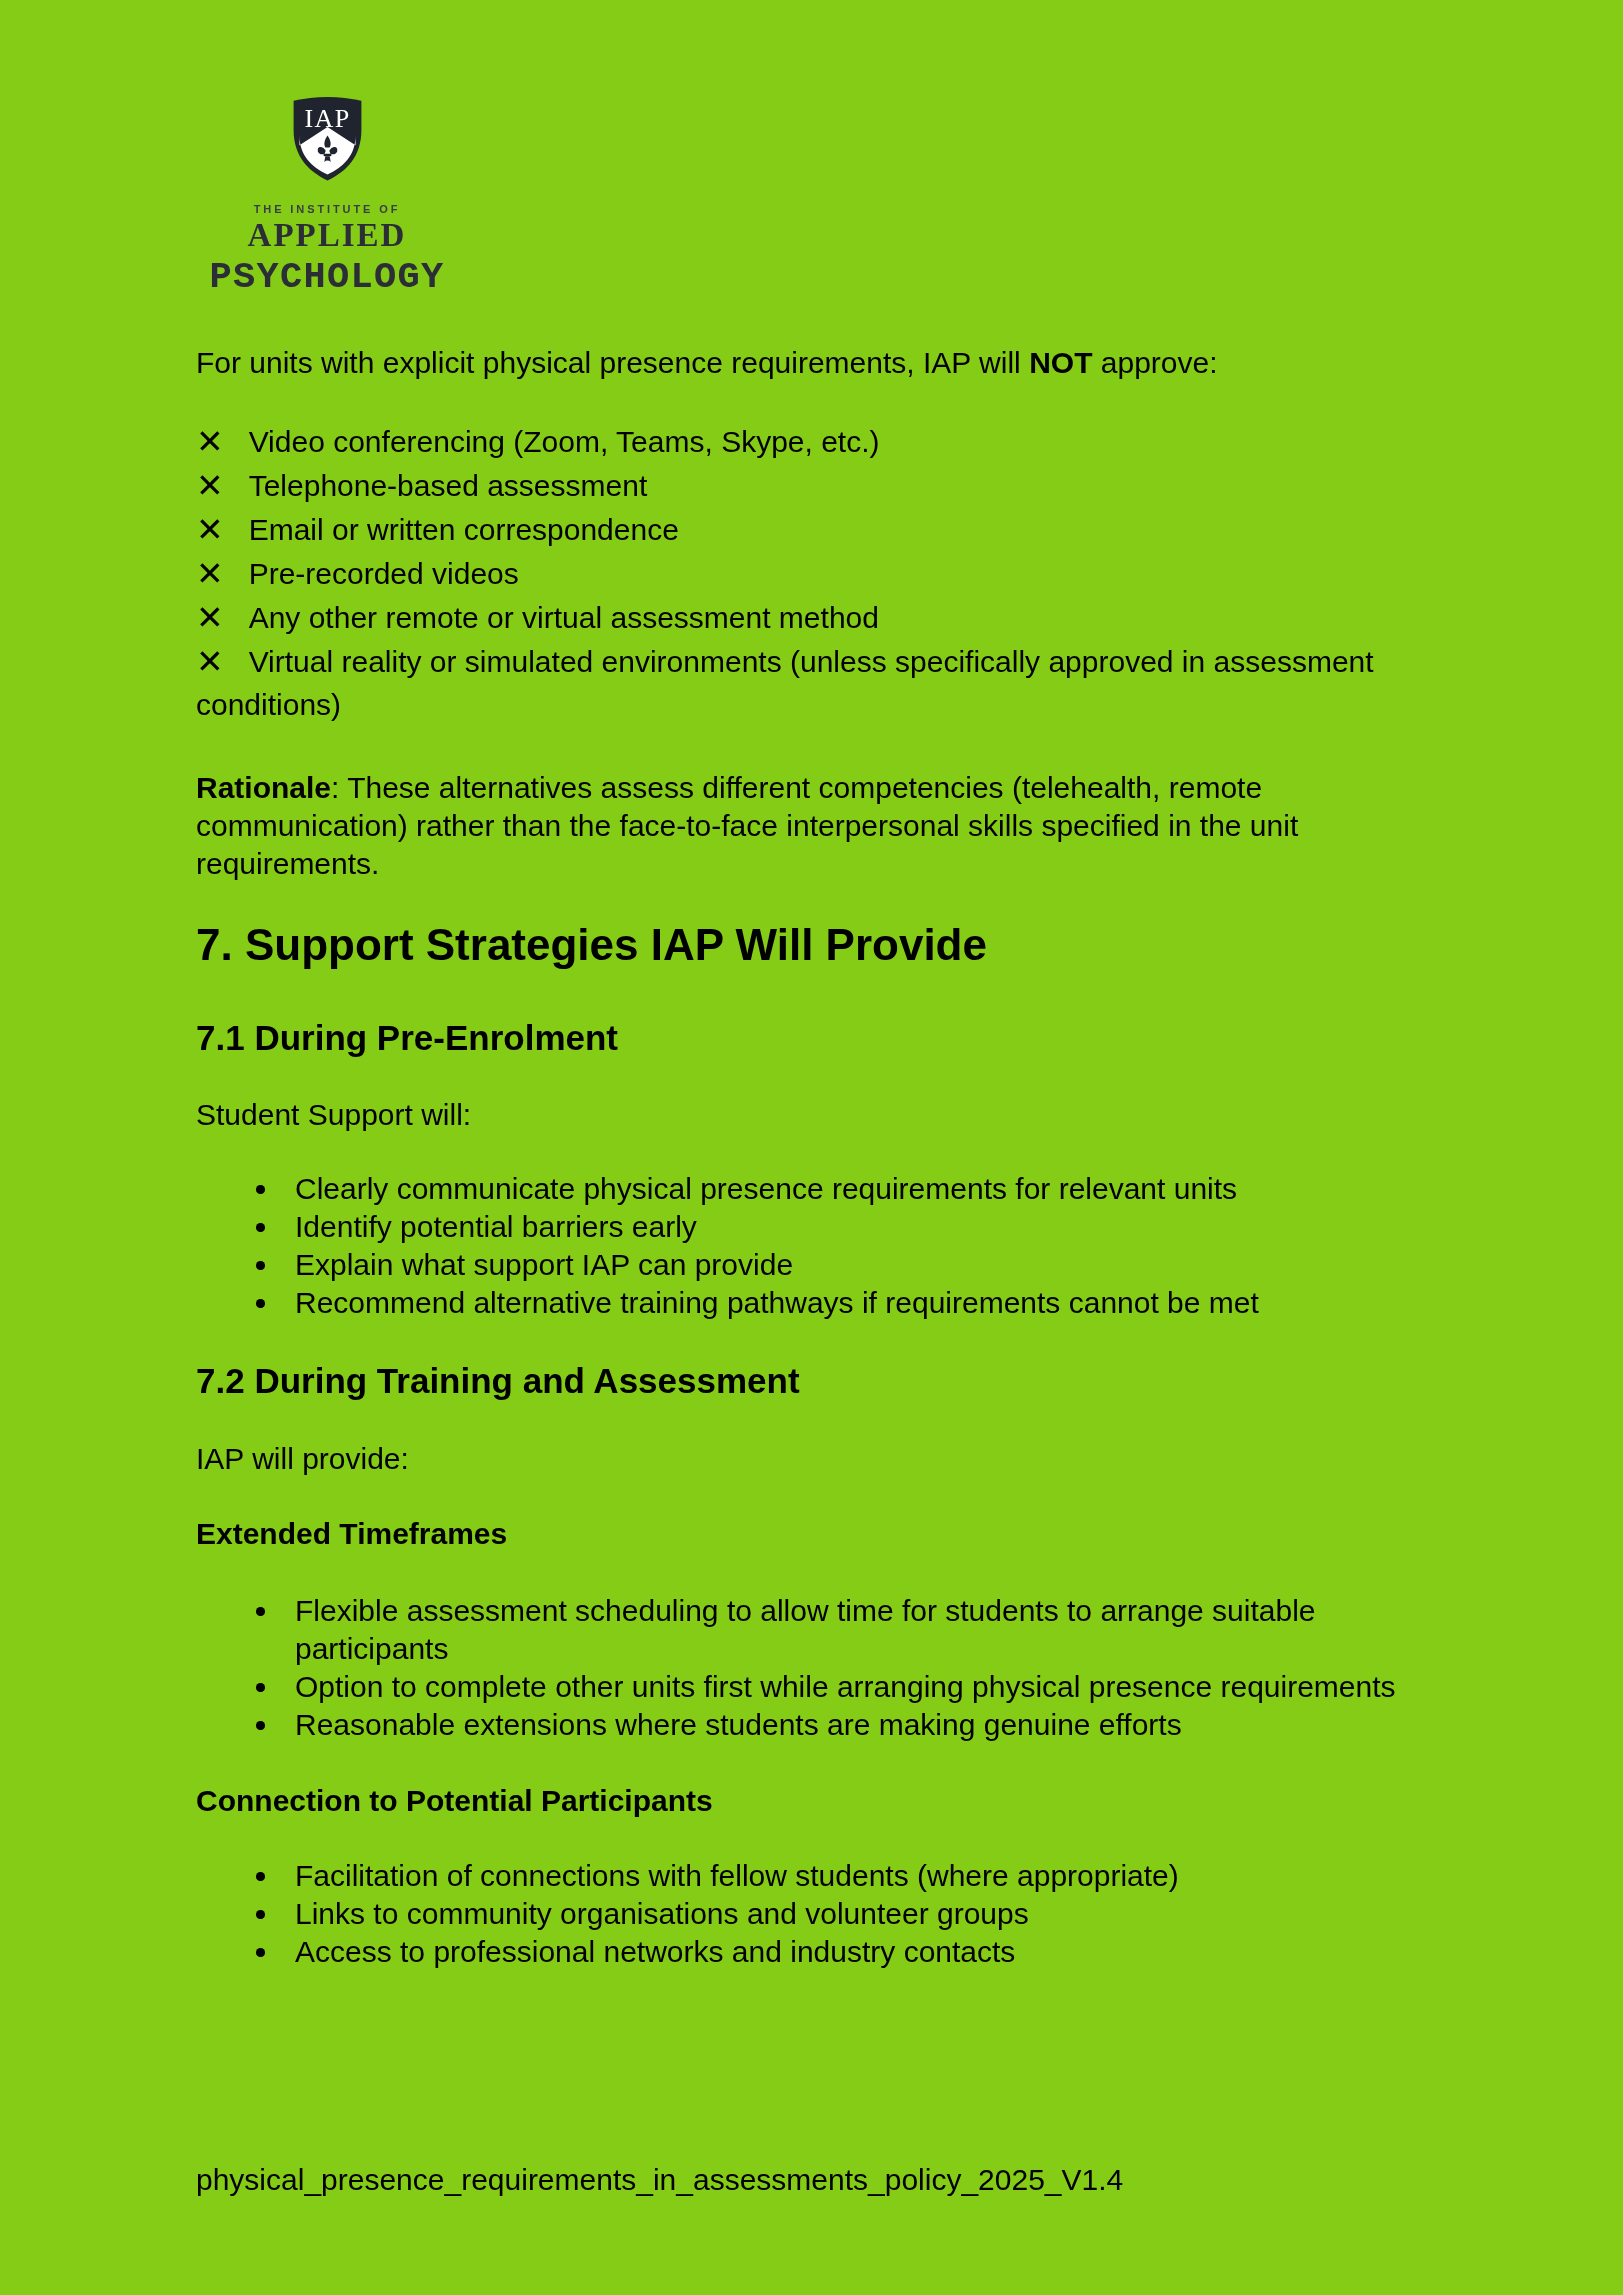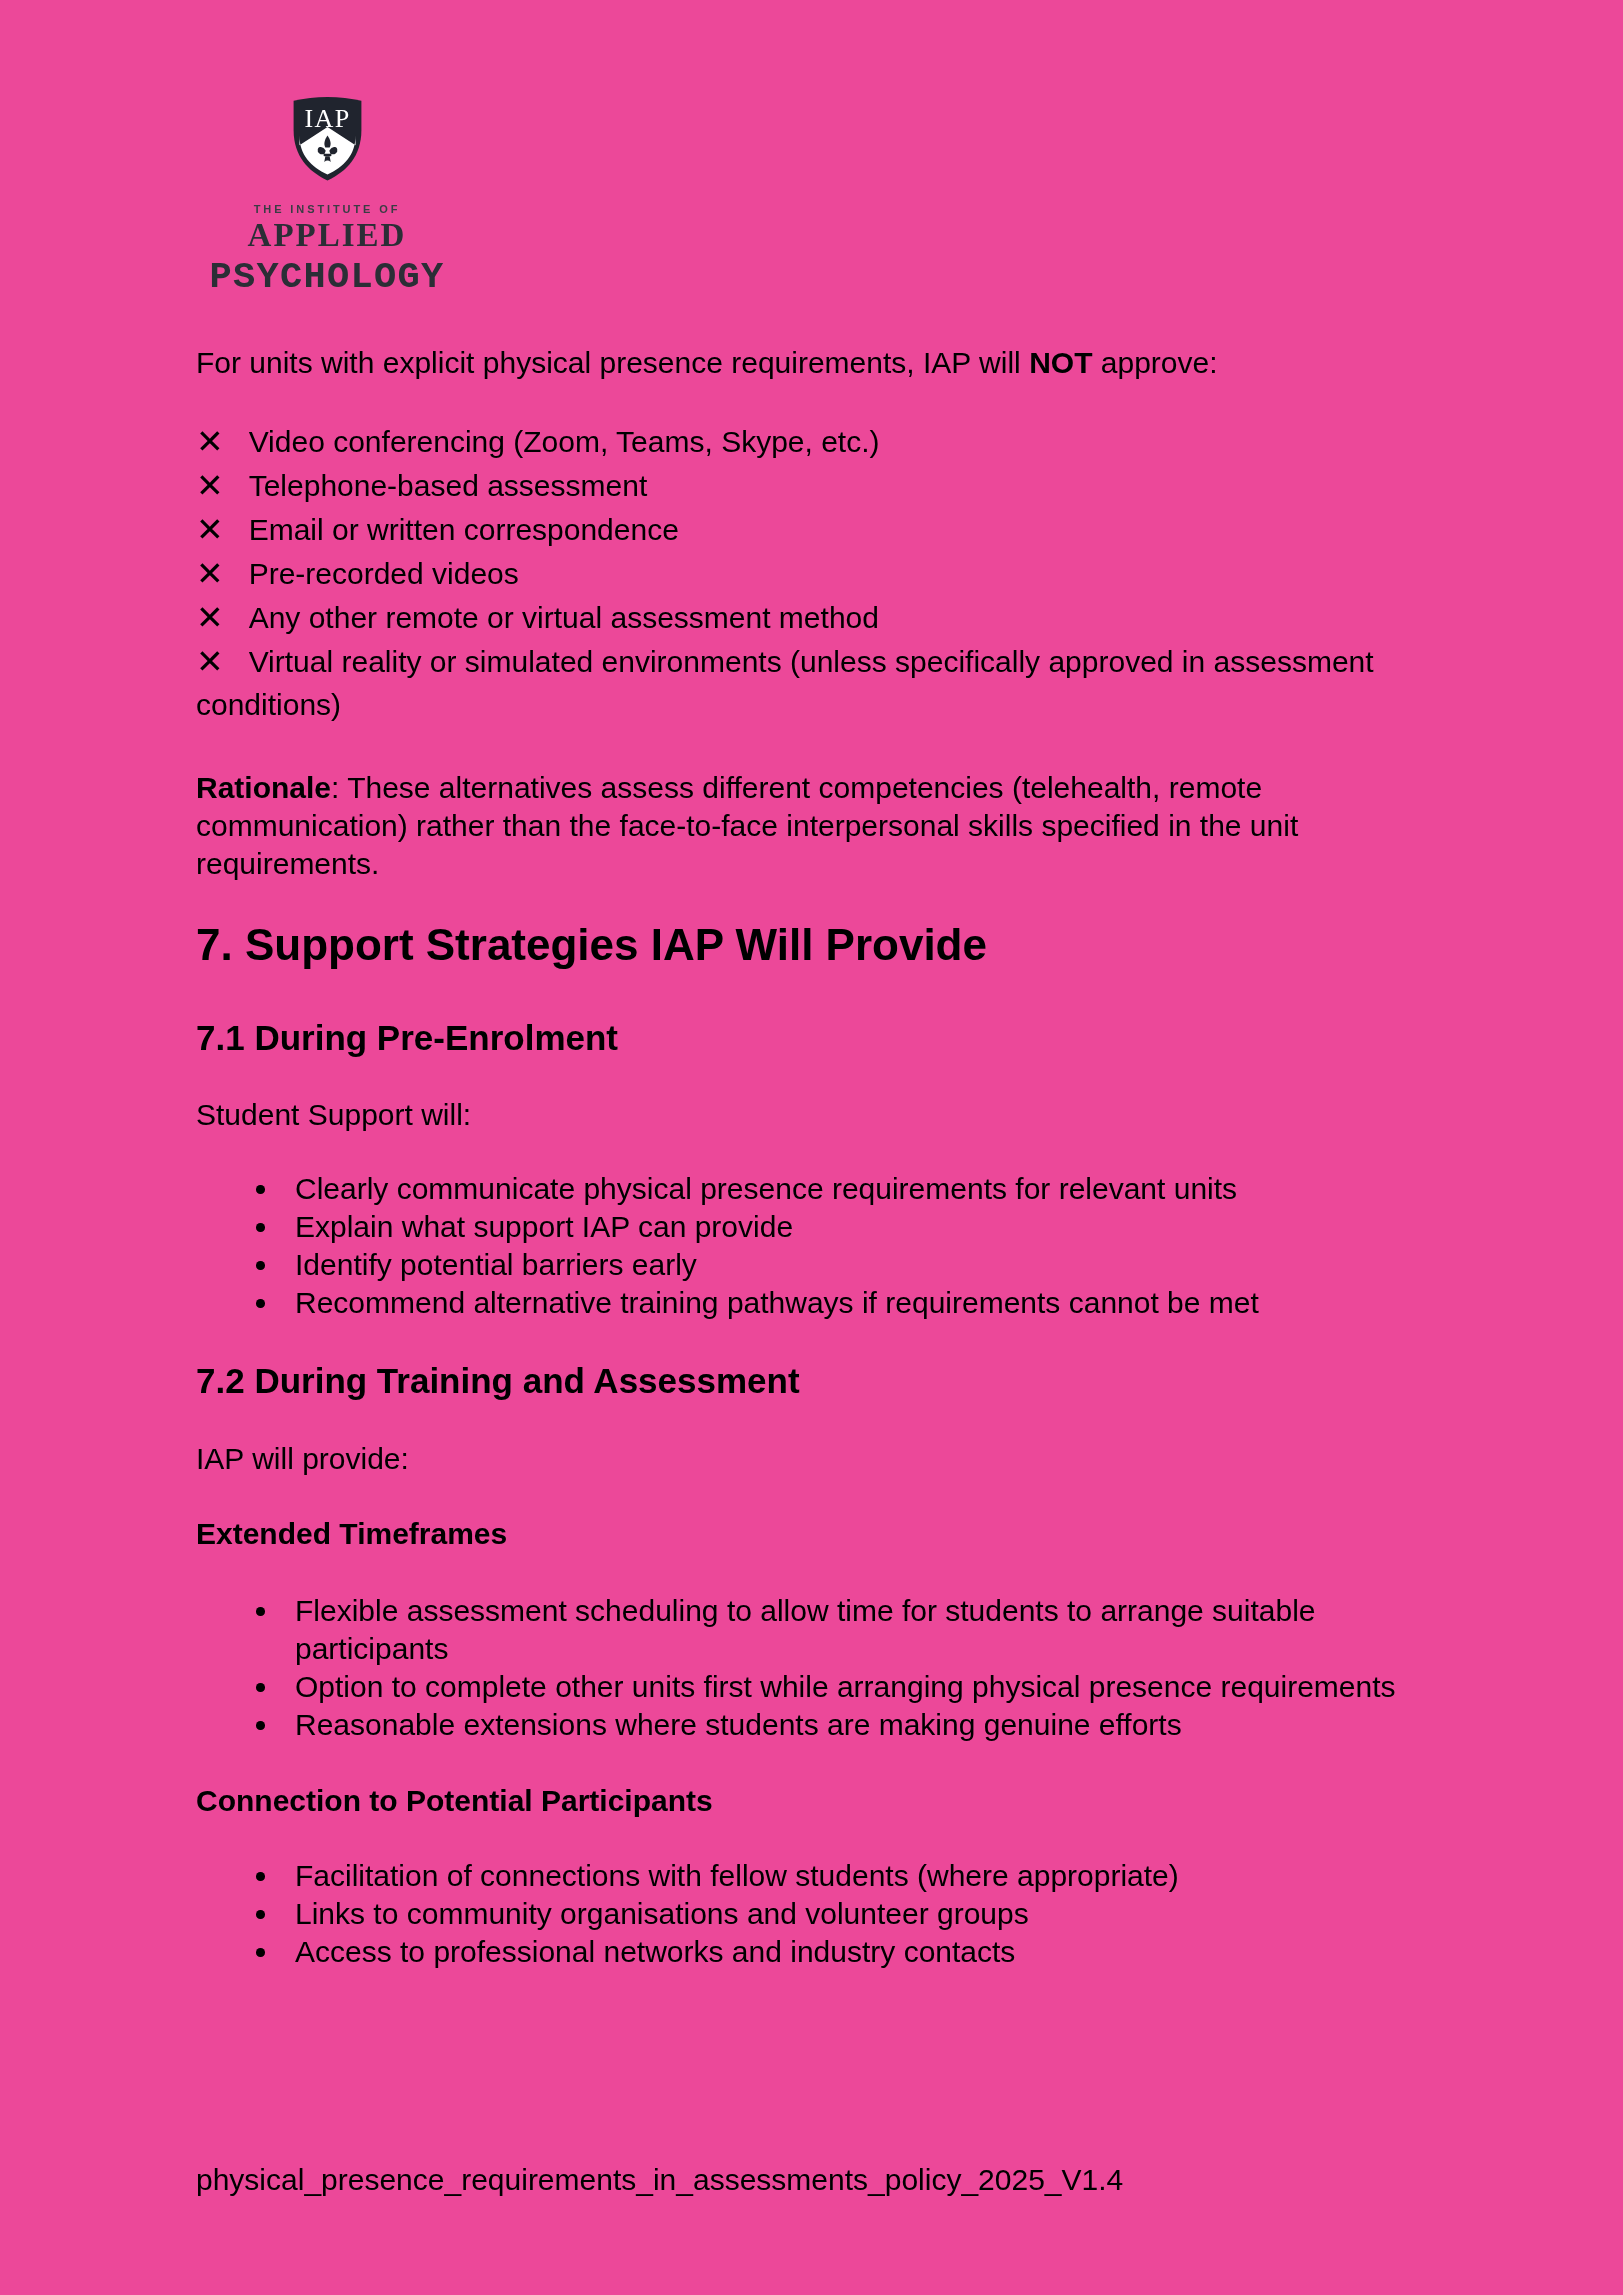--- a/index.html
+++ b/index.html
@@ -1,19 +1,19 @@
 <!DOCTYPE html>
 <html style="font-size:10.5px"><head>
 <meta charset="utf-8">
 <style>
   html,body{margin:0;padding:0;background:#9a9a9a;}
   .page{
     position:relative;
     width:1623px;height:2295px;
-    background:#ec4899;
+    background:#84cc16;
     overflow:hidden;
     font-family:"Liberation Sans",sans-serif;
     color:#000;
   }
   .content{
     position:absolute;left:196px;top:0;width:1231px;
   }
   
   .logo{margin-top:95px;width:262px;text-align:center;}
   .logo .shield{width:79px;height:88px;display:block;margin:0 auto;}
@@ -129,23 +129,23 @@
 
     <div class="h1">7. Support Strategies IAP Will Provide</div>
 
     <div class="h2">7.1 During Pre-Enrolment</div>
     <p class="body-text lead">Student Support will:</p>
     <ul class="bullets">
 
         <li class="bullet-item">Clearly communicate physical presence requirements for relevant units</li>
 
 
+        <li class="bullet-item">Identify potential barriers early</li>
+
         <li class="bullet-item">Explain what support IAP can provide</li>
-
-        <li class="bullet-item">Identify potential barriers early</li>
 
         <li class="bullet-item">Recommend alternative training pathways if requirements cannot be met</li>
       </ul>
 
     <div class="h2 h2-2">7.2 During Training and Assessment</div>
     <p class="body-text lead-2">IAP will provide:</p>
 
     <p class="body-text sub-bold">Extended Timeframes</p>
     <ul class="bullets bullets-2">
 

